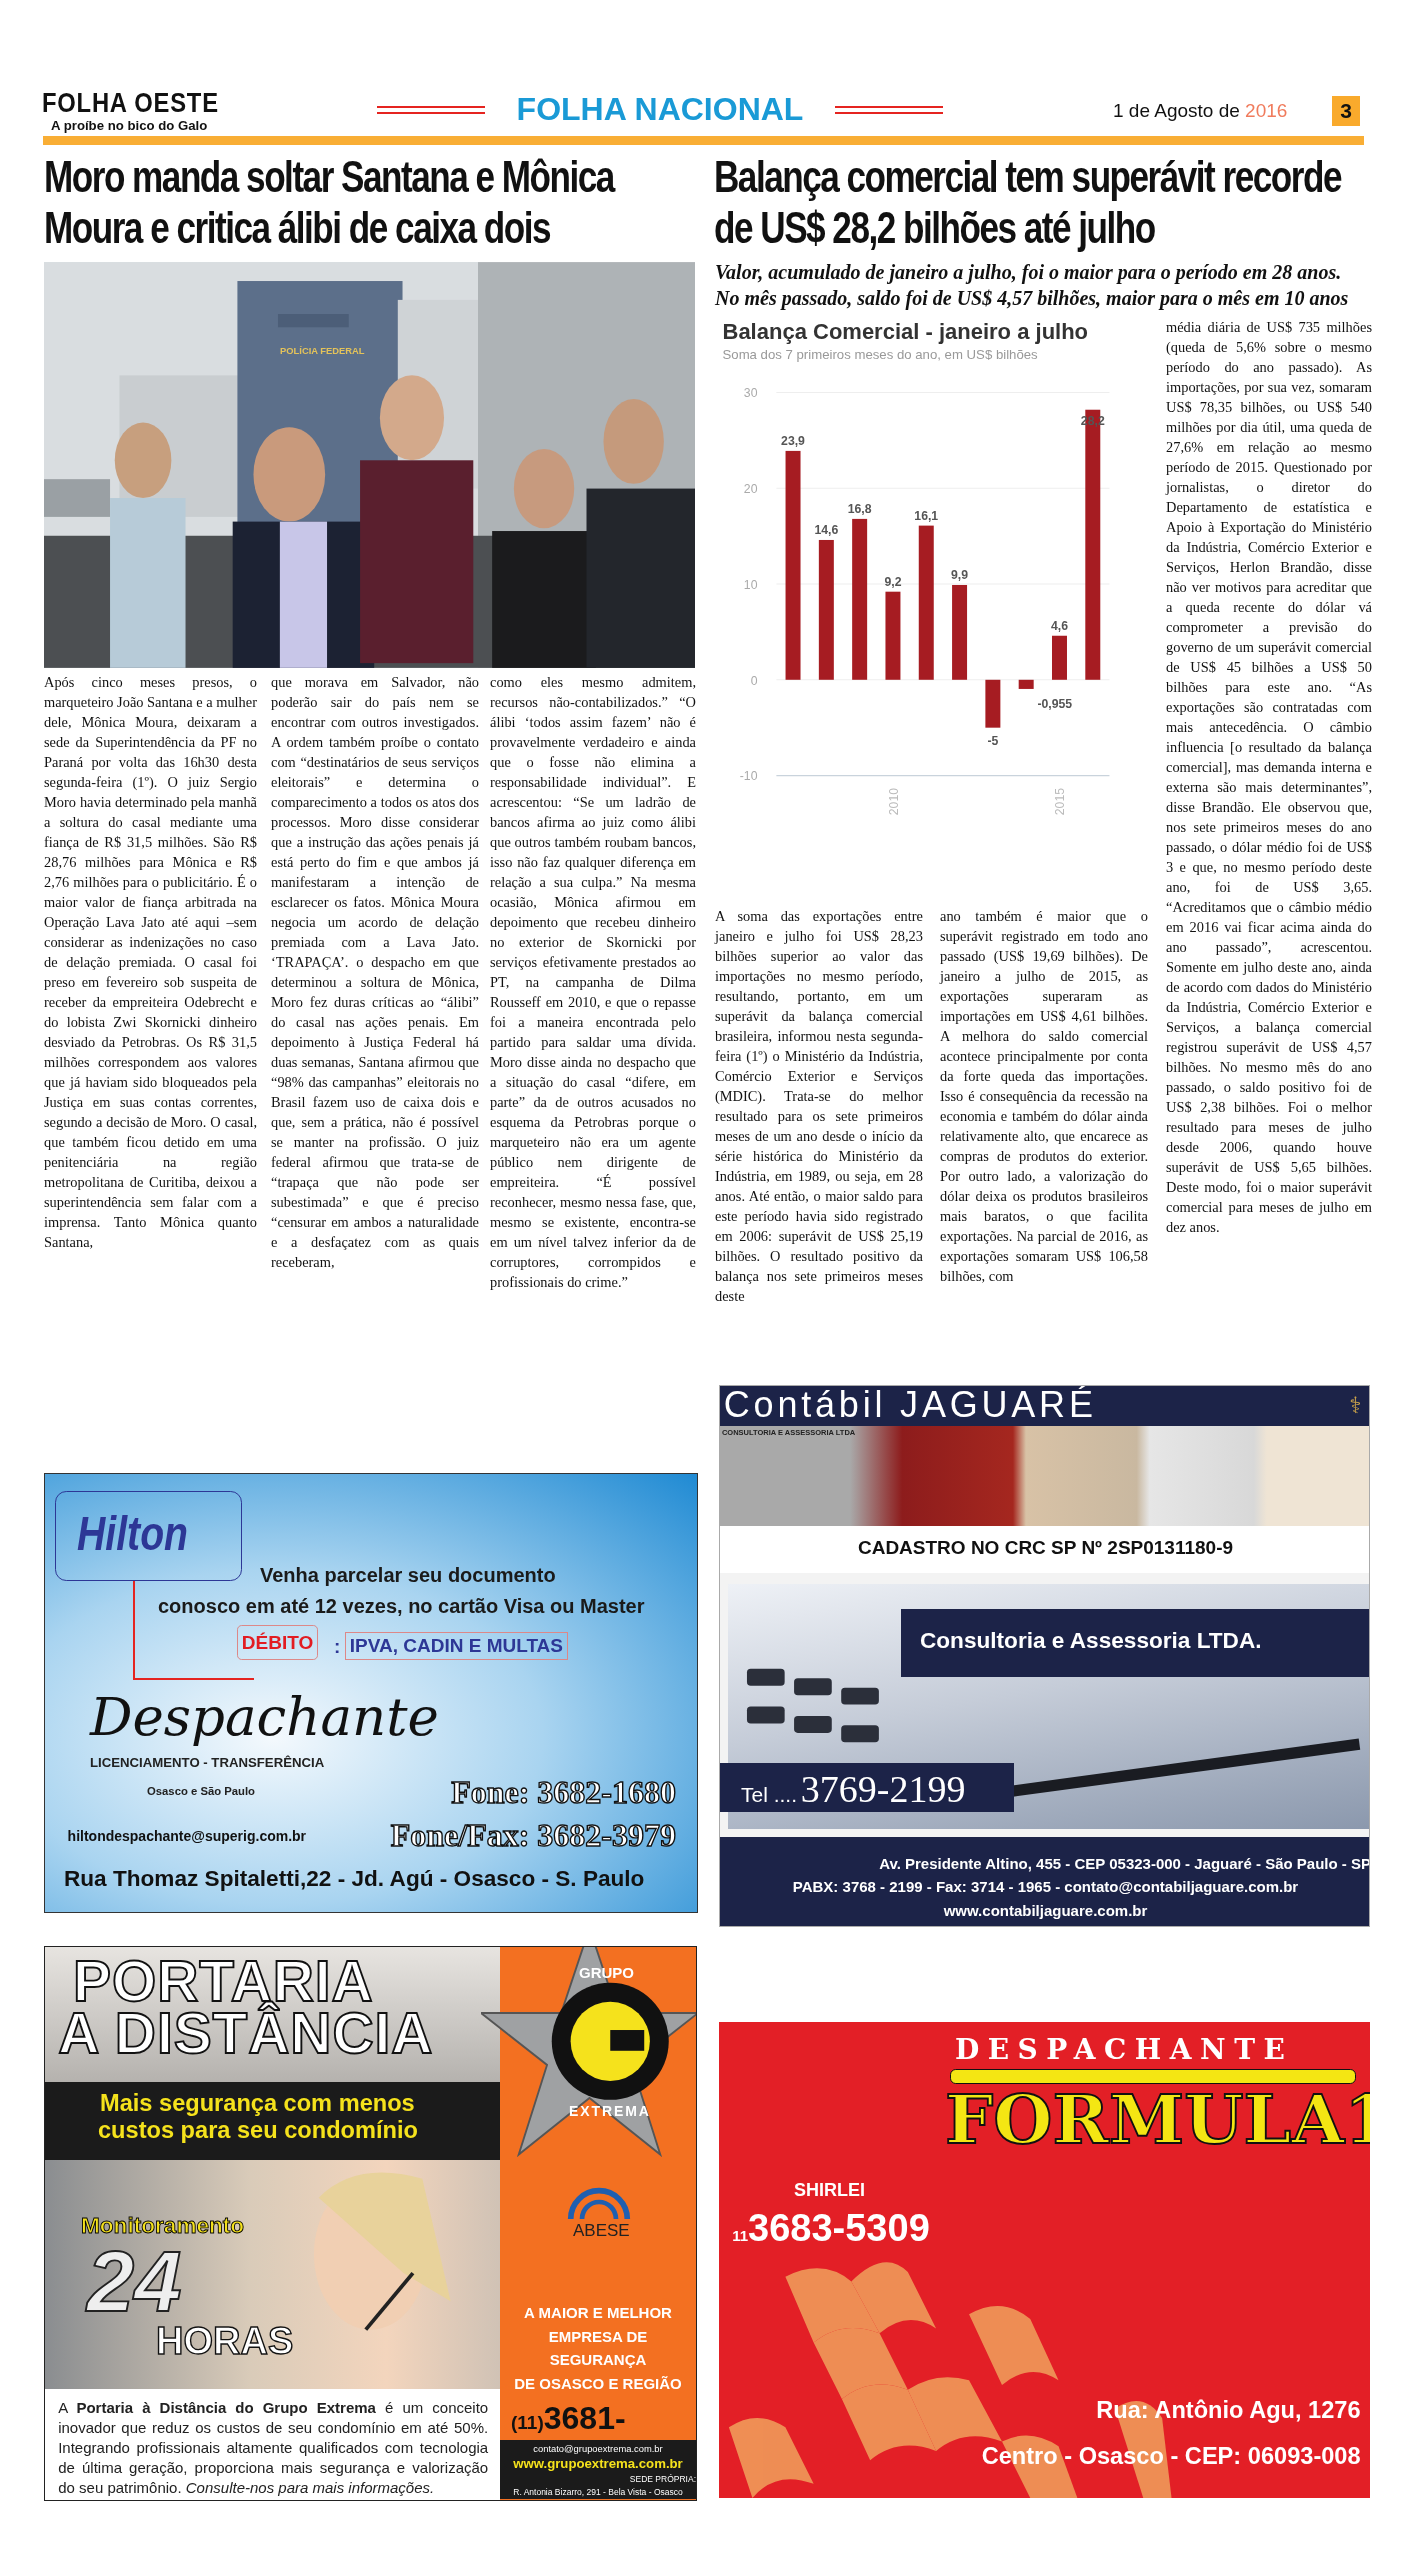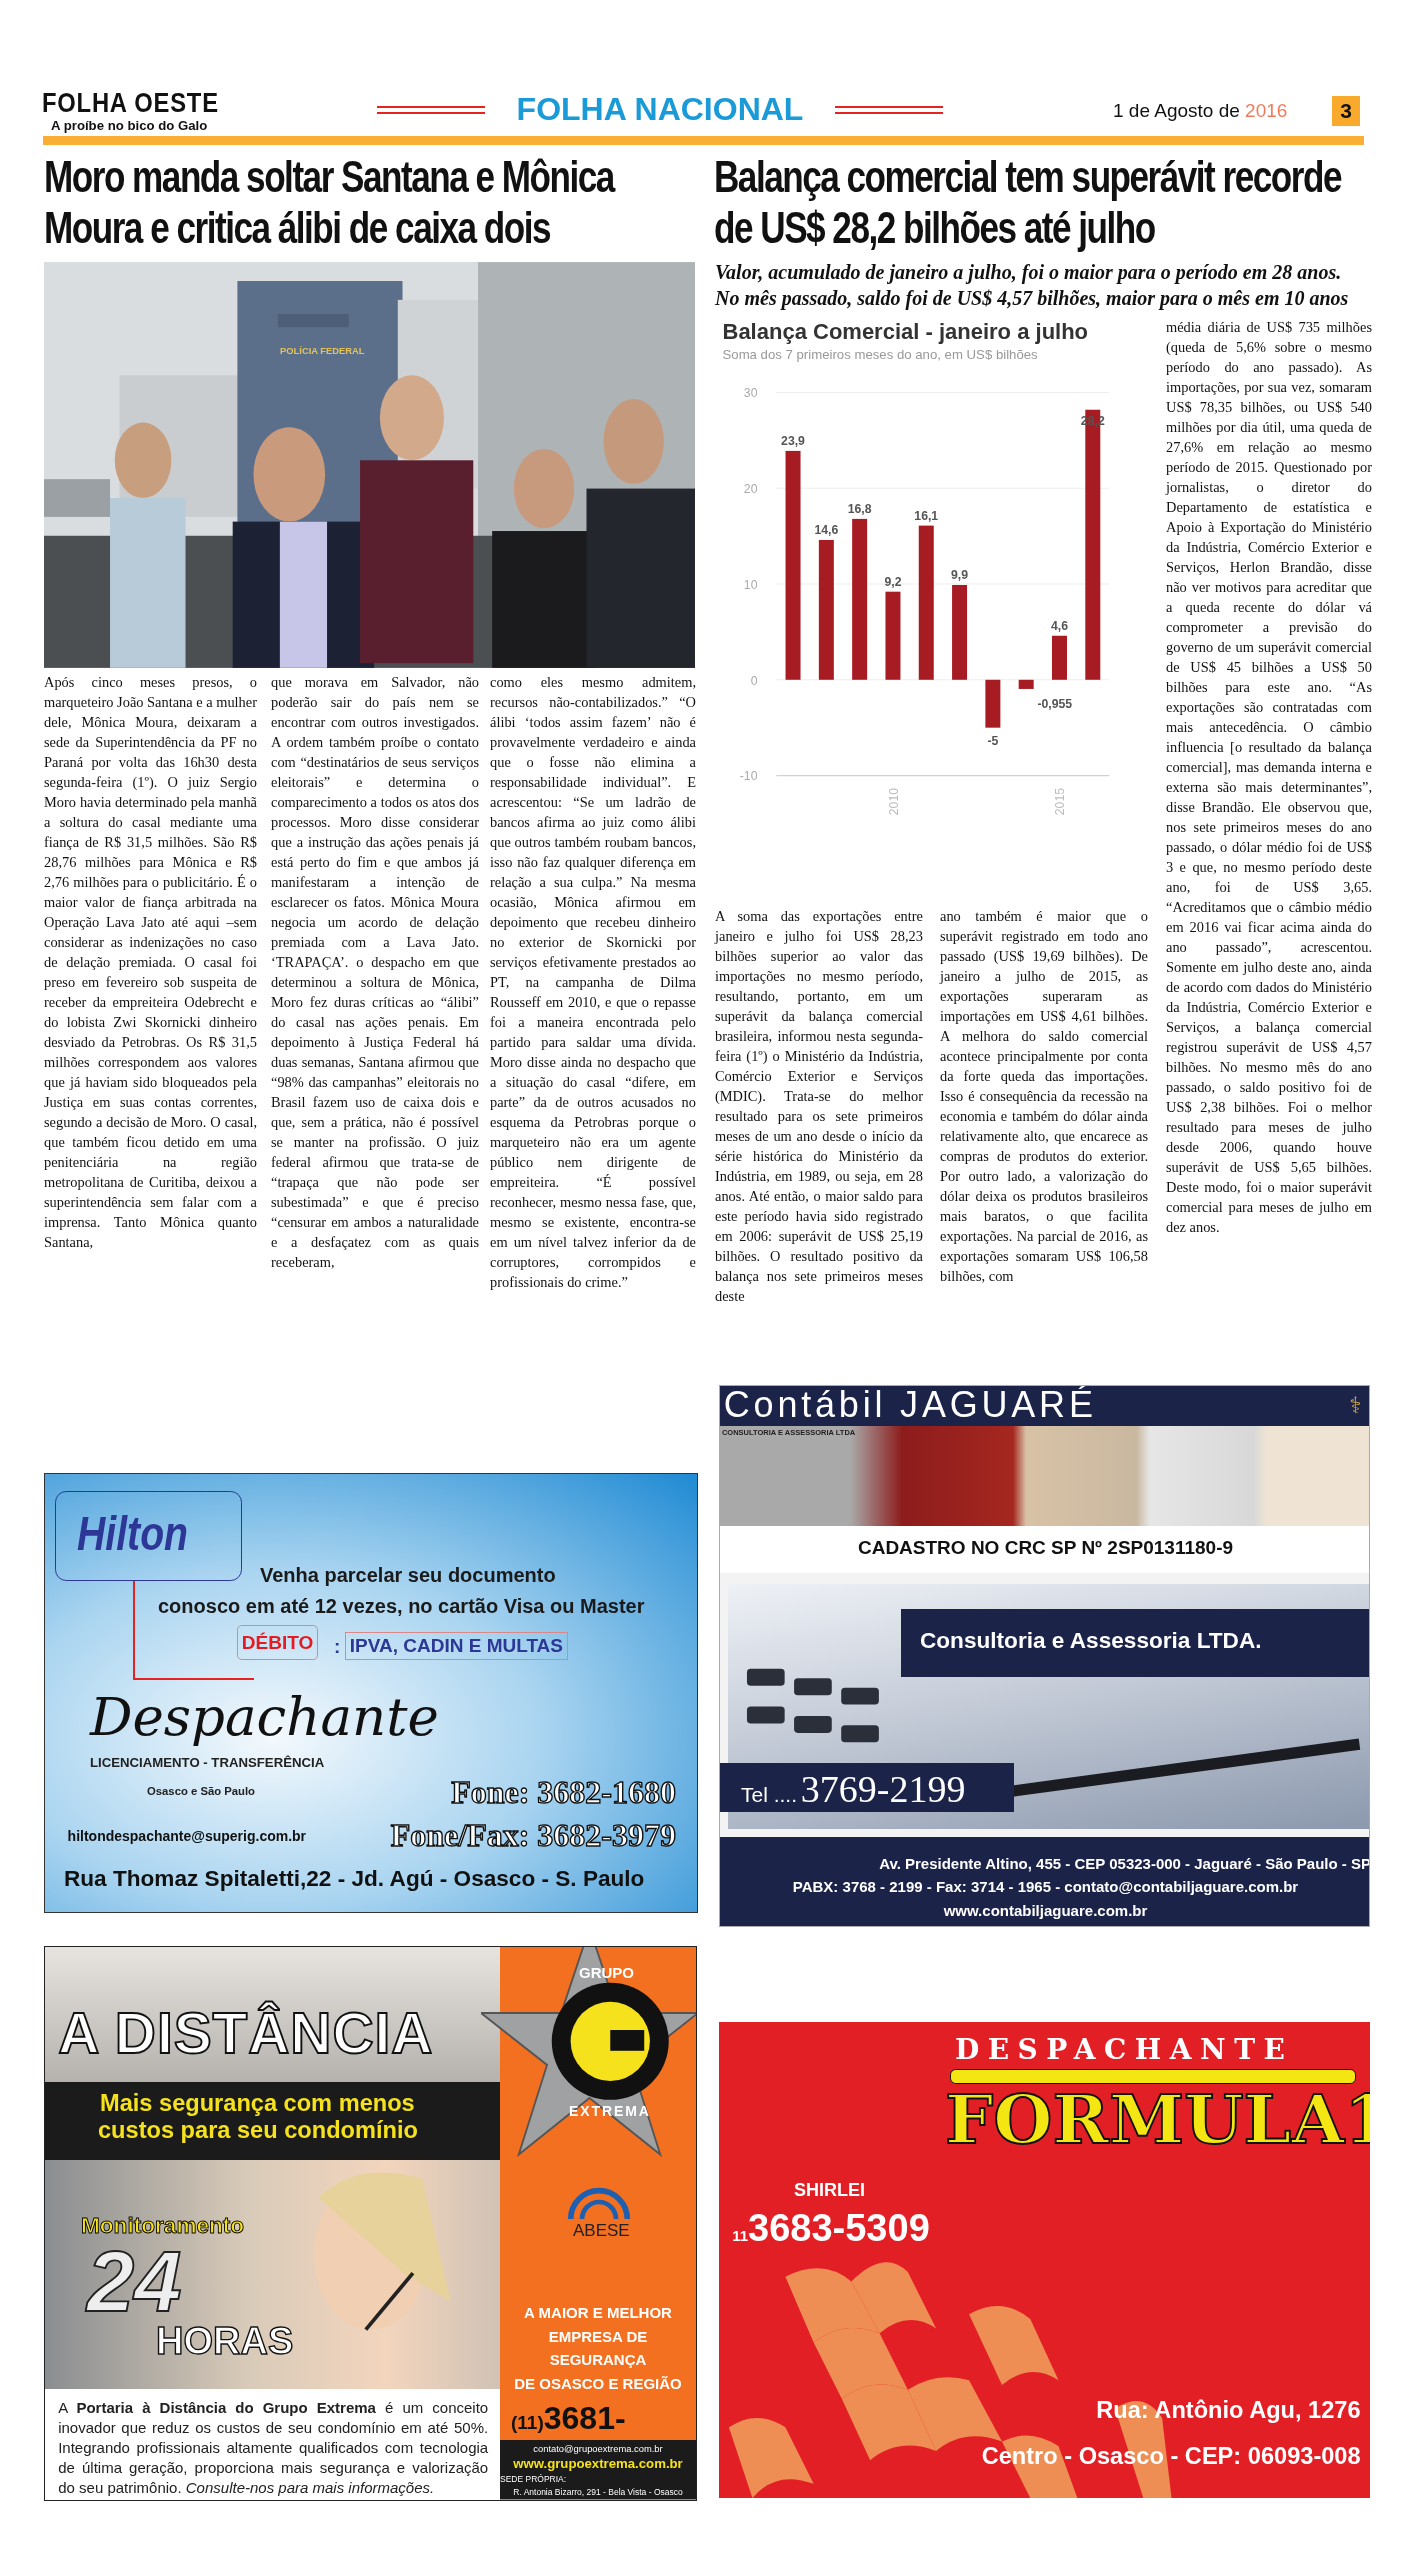--- a/index.html
+++ b/index.html
@@ -136,20 +136,21 @@
   <div class="abs sans" style="left:45px;top:281px;font-size:13.2px;font-weight:bold;color:#222">LICENCIAMENTO - TRANSFERÊNCIA</div>
   <div class="abs sans" style="left:102px;top:311px;font-size:11.3px;font-weight:bold;color:#222">Osasco e São Paulo</div>
   <div class="abs" style="right:21px;top:300px;font-size:32px;font-weight:bold;color:#fff;-webkit-text-stroke:1.4px #111">Fone: 3682-1680</div>
   <div class="abs" style="right:21px;top:343px;font-size:32px;font-weight:bold;color:#fff;-webkit-text-stroke:1.4px #111">Fone/Fax: 3682-3979</div>
   <div class="abs sans" style="left:22.6px;top:354px;font-size:14px;font-weight:bold;color:#111">hiltondespachante@superig.com.br</div>
   <div class="abs sans" style="left:19px;top:392px;font-size:22.6px;font-weight:bold;color:#111">Rua Thomaz Spitaletti,22 - Jd. Agú - Osasco - S. Paulo</div>
 </div>
 
 <div class="abs ad ad-extrema">
   <div class="abs" style="left:0;top:0;width:455px;height:135px;background:linear-gradient(#e7e4e0,#b5b2ae)"></div>
+  <div class="abs sans" style="left:28px;top:4.7px;font-size:57px;font-weight:900;color:#fff;-webkit-text-stroke:1.9px #111;line-height:58px;letter-spacing:0.9px">PORTARIA</div>
   <div class="abs sans" style="left:13.2px;top:57px;font-size:57px;font-weight:900;color:#fff;-webkit-text-stroke:1.9px #111;line-height:58px;letter-spacing:0.9px">A DISTÂNCIA</div>
   <div class="abs" style="left:0;top:135px;width:455px;height:78px;background:#1b1b1b"></div>
   <div class="abs sans" style="left:55px;top:143px;font-size:23.6px;font-weight:bold;color:#f5e21c;line-height:26.4px">Mais segurança com menos</div>
   <div class="abs sans" style="left:53px;top:170px;font-size:23.6px;font-weight:bold;color:#f5e21c;line-height:26.4px">custos para seu condomínio</div>
   <div class="abs" style="left:0;top:213px;width:455px;height:229px;background:linear-gradient(90deg,#8a8d90 0%,#d9cbb9 45%,#f3d5bd 75%,#d0c2b5 100%)">
     <svg width="455" height="229" viewBox="0 0 482 243">
       <ellipse cx="345" cy="100" rx="60" ry="80" fill="#f1cfb3"></ellipse>
       <path d="M290 40 Q330 0 400 20 L430 150 L380 120 Z" fill="#e8d29b"></path>
       <line x1="340" y1="180" x2="390" y2="120" stroke="#222" stroke-width="4"></line>
     </svg>
@@ -174,21 +175,21 @@
   <div class="abs sans" style="left:528px;top:274px;font-size:17px;color:#222">ABESE</div>
   <div class="abs" style="left:455px;top:354px;width:196px;text-align:center;font-family:'Liberation Sans',sans-serif;font-weight:bold;color:#fff;font-size:15px;line-height:23.6px">
     <div>A MAIOR E MELHOR</div>
     <div>EMPRESA DE SEGURANÇA</div>
     <div>DE OSASCO E REGIÃO</div>
   </div>
   <div class="abs sans" style="left:466px;top:453px;font-weight:bold;color:#111"><span style="font-size:19px">(11)</span><span style="font-size:32px">3681-3001</span></div>
   <div class="abs" style="left:455px;top:493px;width:196px;height:59px;background:#1b1b1b"></div>
   <div class="abs sans" style="left:455px;top:496px;width:196px;text-align:center;font-size:9.4px;color:#fff">contato@grupoextrema.com.br</div>
   <div class="abs sans" style="left:455px;top:509px;width:196px;text-align:center;font-size:13.2px;font-weight:bold;color:#f5e21c">www.grupoextrema.com.br</div>
-  <div class="abs sans" style="left:455px;top:527px;width:196px;text-align:left;font-size:8.5px;color:#fff">SEDE PRÓPRIA:</div>
+  <div class="abs sans" style="left:455px;top:527px;width:196px;text-align:right;font-size:8.5px;color:#fff">SEDE PRÓPRIA:</div>
   <div class="abs sans" style="left:455px;top:540px;width:196px;text-align:center;font-size:8.5px;color:#fff">R. Antonia Bizarro, 291 - Bela Vista - Osasco</div>
 </div>
 
 <div class="abs ad ad-jaguare">
   <div class="abs" style="left:0;top:0;width:651px;height:40px;background:#1c2348"></div>
   <div class="abs sans" style="left:3.8px;top:-1.9px;font-size:36px;color:#fff;letter-spacing:3.8px">Contábil JAGUARÉ</div>
   <div class="abs" style="right:7.5px;top:5.7px;color:#c9a14a;font-size:22.6px">⚕</div>
   <div class="abs" style="left:0;top:40px;width:651px;height:100px;background:linear-gradient(90deg,#a9a9a9 0%,#a9a9a9 20%,#8d1c1c 28%,#a5271f 45%,#d8c2a6 47%,#c9b8a0 64%,#e6e6e6 66%,#d8d8d8 82%,#efe4d4 84%)"></div>
   <div class="abs sans" style="left:1.9px;top:42px;font-size:7.5px;font-weight:bold;color:#222">CONSULTORIA E ASSESSORIA LTDA</div>
   <div class="abs" style="left:0;top:140px;width:651px;height:47px;background:#fff"></div>

